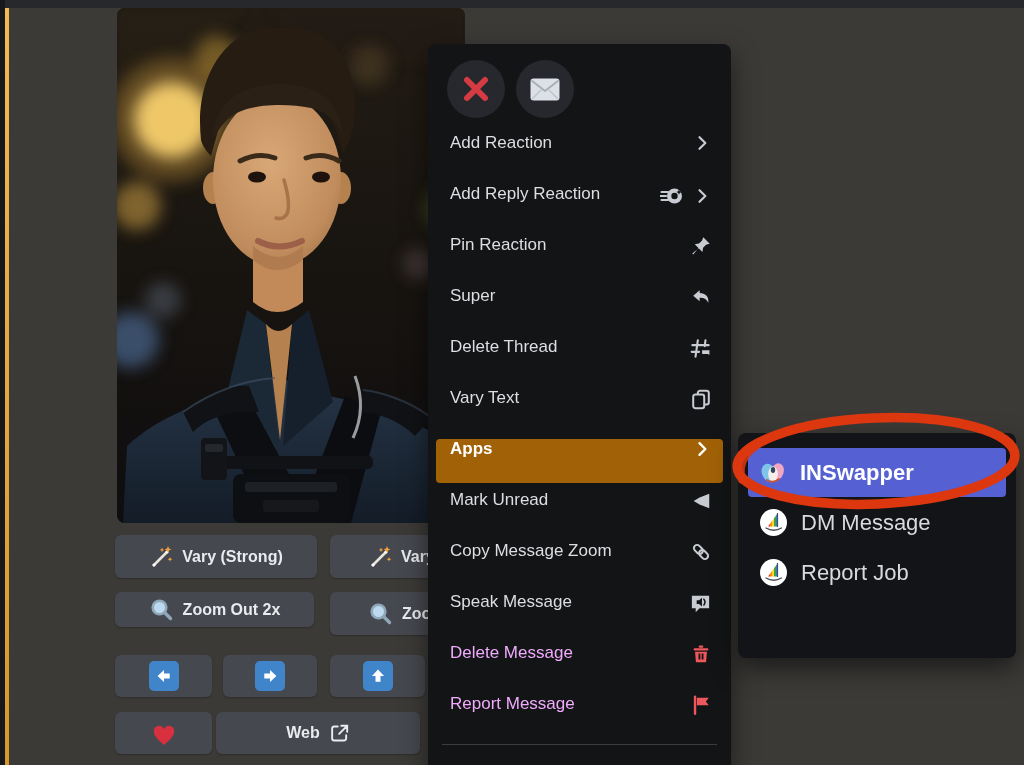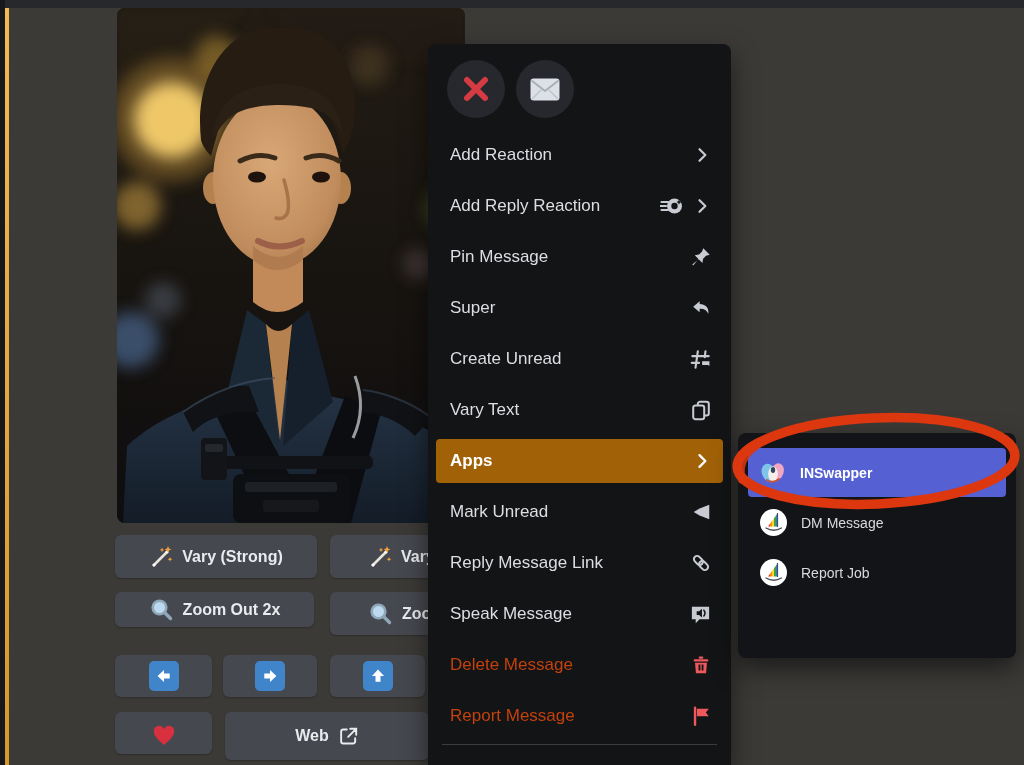--- a/index.html
+++ b/index.html
@@ -21,32 +21,32 @@
   .mj-btn.cut{justify-content:flex-start;padding-left:38px;}
   .blue-sq{width:30px;height:30px;border-radius:5px;background:#4084c9;display:flex;
            align-items:center;justify-content:center;}
   
   .ctx-menu{position:absolute;left:428px;top:44px;width:303px;height:730px;background:#131416;
             border-radius:8px;box-shadow:0 10px 26px rgba(0,0,0,.5);z-index:10;}
   .reaction-row{position:absolute;left:19px;top:16px;display:flex;gap:11px;}
   .reaction-circle{width:58px;height:58px;border-radius:50%;background:#26282d;display:flex;
                    align-items:center;justify-content:center;cursor:pointer;}
   .menu-items{position:absolute;left:8px;right:8px;top:89px;display:flex;flex-direction:column;gap:7px;}
-  .menu-item{height:44px;border-radius:4px;display:flex;align-items:center;justify-content:space-between;
+  .menu-item{height:44px;border-radius:4px;display:flex;align-items:flex-start;justify-content:space-between;
              padding:0 11px 0 14px;color:#dcdee2;font-size:17px;font-weight:500;cursor:pointer;}
   .menu-item .mi-icons{display:flex;align-items:center;gap:8px;}
   .menu-item.highlight{background:#a16207;color:#ffffff;font-weight:600;}
-  .menu-item.danger{color:#c2410c;}
+  .menu-item.danger{color:#f0abfc;}
   .ctx-divider{position:absolute;left:14px;right:14px;top:700px;height:1px;background:#3a3c42;}
   
   .sub-menu{position:absolute;left:738px;top:433px;width:278px;height:225px;background:#131418;
             border-radius:8px;box-shadow:0 10px 26px rgba(0,0,0,.55);z-index:11;padding:0;}
   .sub-items{position:absolute;left:10px;right:10px;top:15px;display:flex;flex-direction:column;gap:1px;}
   .sub-item{height:49px;border-radius:4px;display:flex;align-items:center;gap:14px;padding:0 8px 0 12px;
-            color:#d8dade;font-size:14px;font-weight:500;cursor:pointer;}
+            color:#d8dade;font-size:22px;font-weight:500;cursor:pointer;}
   .sub-item.highlight{background:#5560d2;color:#ffffff;font-weight:700;}
   .avatar{width:27px;height:27px;border-radius:50%;background:#ffffff;display:flex;
           align-items:center;justify-content:center;flex:0 0 27px;}
   
   .annotation{position:absolute;left:712px;top:402px;width:326px;height:122px;z-index:12;
               pointer-events:none;}
   .hidden-defs{position:absolute;width:0;height:0;}
 </style>
 </head>
 <body>
@@ -202,21 +202,21 @@
       <svg width="20" height="20" viewBox="0 0 28 28">
           <polygon points="10.5,22 10.5,14 5.5,14 14,5 22.5,14 17.5,14 17.5,22" fill="#fff"></polygon>
         </svg>
     </span>
   </div>
   <div class="mj-btn" style="left:115px;top:712px;width:97px;height:42px">
     <svg width="30" height="27" viewBox="0 0 28 26">
       <path d="M14 24 C5.5 17.5 2.5 12 5 7.8 C7.8 4 13 5 14 9 C15 5 20.2 4 23 7.8 C25.5 12 22.5 17.5 14 24 Z" fill="#d9303f"></path>
     </svg>
   </div>
-  <div class="mj-btn" style="left:225px;top:712px;width:204px;height:48px">
+  <div class="mj-btn" style="left:216px;top:712px;width:204px;height:42px">
     <span>Web</span>
     <svg width="21" height="21" viewBox="0 0 24 24">
       <path d="M10 4 H6 a2.4 2.4 0 0 0 -2.4 2.4 v11.2 a2.4 2.4 0 0 0 2.4 2.4 h11.2 a2.4 2.4 0 0 0 2.4 -2.4 V14" fill="none" stroke="#e9ebee" stroke-width="2.2" stroke-linecap="round"></path>
       <path d="M14 3.2 h6.8 v6.8 M20.4 3.6 L11.6 12.4" fill="none" stroke="#e9ebee" stroke-width="2.2" stroke-linecap="round"></path>
     </svg>
   </div>
 
   <div class="ctx-menu">
     <div class="reaction-row">
       <div class="reaction-circle">
@@ -253,37 +253,37 @@
             <circle cx="14.5" cy="12" r="7.5" fill="#c8ccd2"></circle>
             <circle cx="14.5" cy="12" r="3.2" fill="#131416"></circle>
             <path d="M19 5.5 l.8 1.8 1.8 .8 -1.8 .8 -.8 1.8 -.8 -1.8 -1.8 -.8 1.8 -.8 Z" fill="#131416"></path>
           </svg>
           <svg width="20" height="20" viewBox="0 0 24 24">
               <path d="M9 5 l7 7 -7 7" fill="none" stroke="#c8ccd2" stroke-width="2.6" stroke-linecap="round" stroke-linejoin="round"></path>
             </svg>
         </span>
       </div>
       <div class="menu-item">
-        <span>Pin Message</span>
+        <span>Pin Reaction</span>
         <span class="mi-icons">
             <svg width="22" height="22" viewBox="0 0 24 24">
               <path d="M14.5 2.5 l7 7 -4 1.2 -3.2 3.2 -.8 4.6 -4.3 -4.3 -5.7 7 -1 -1 7 -5.7 -4.3 -4.3 4.6 -.8 3.2 -3.2 Z" fill="#c8ccd2"></path>
             </svg>
           </span>
       </div>
       <div class="menu-item">
         <span>Super</span>
         <span class="mi-icons">
             <svg width="22" height="22" viewBox="0 0 24 24">
               <path d="M10.5 4.5 L3.5 10.5 l7 6 v-3.6 c5 -.2 8 1.8 9.5 5.6 .8 -7.5 -3.5 -10.8 -9.5 -10.9 Z" fill="#c8ccd2"></path>
             </svg>
           </span>
       </div>
       <div class="menu-item">
-        <span>Create Unread</span>
+        <span>Delete Thread</span>
         <span class="mi-icons">
             <svg width="23" height="23" viewBox="0 0 24 24">
           <g stroke="#c8ccd2" stroke-width="2.2" stroke-linecap="round">
             <line x1="9.2" y1="3.5" x2="6.8" y2="20.5"></line>
                 <line x1="17.2" y1="3.5" x2="16.4" y2="9.5"></line>
             <line x1="3.5" y1="8.5" x2="20.5" y2="8.5"></line>
                 <line x1="2.8" y1="15.5" x2="10.5" y2="15.5"></line>
           </g>
           <path d="M13 13 h9 v7 l-2.5 -1.5 h-6.5 Z" fill="#c8ccd2" stroke="#131416" stroke-width="1.4"></path>
         </svg>
@@ -308,21 +308,21 @@
       </div>
       <div class="menu-item">
         <span>Mark Unread</span>
         <span class="mi-icons">
             <svg width="22" height="22" viewBox="0 0 24 24">
               <path d="M21 4 v16 l-10.5 -4.2 -6.5 -3.8 6.5 -3.8 Z" fill="#c8ccd2" stroke-linejoin="round"></path>
             </svg>
           </span>
       </div>
       <div class="menu-item">
-        <span>Reply Message Link</span>
+        <span>Copy Message Zoom</span>
         <span class="mi-icons">
             <svg width="22" height="22" viewBox="0 0 24 24">
           <g transform="rotate(45 12 12)" fill="none" stroke="#c8ccd2" stroke-width="2.2">
             <rect x="2.5" y="8.5" width="11" height="7" rx="3.5"></rect>
             <rect x="10.5" y="8.5" width="11" height="7" rx="3.5"></rect>
           </g>
         </svg>
           </span>
       </div>
       <div class="menu-item">

